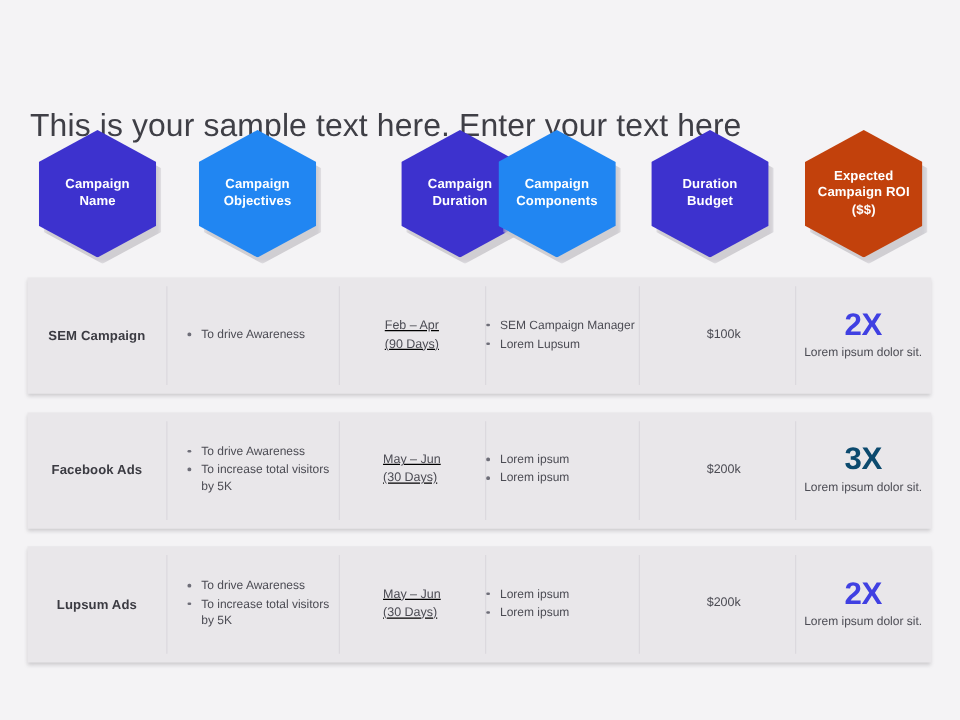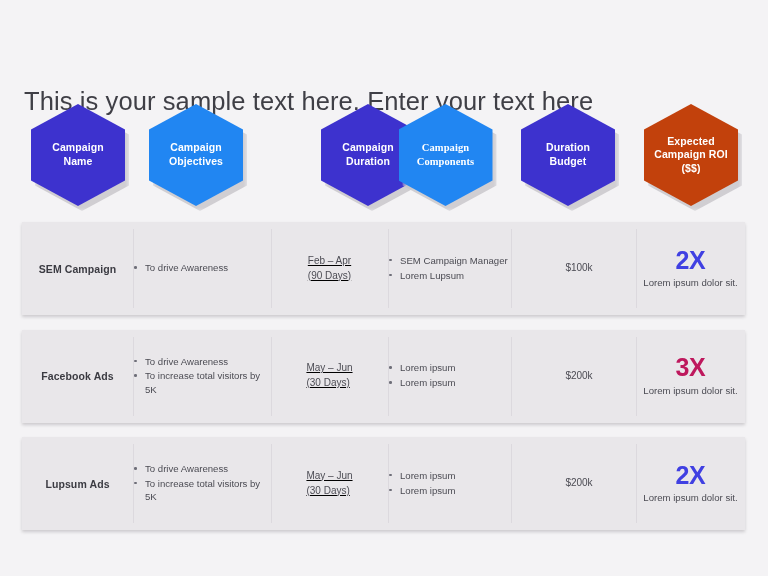--- a/index.html
+++ b/index.html
@@ -109,21 +109,21 @@
     content: "";
     position: absolute;
     left: 0;
     top: 7px;
     bottom: 7px;
     width: 1px;
     background: #dcd9de;
   }
 
   .c-name   { width: 111px; align-items: center; }
-  .c-obj    { width: 138px; }
+  .c-obj    { width: 138px; padding-left: 16px; }
   .c-dur    { width: 117px; align-items: center; text-decoration: underline; }
   .c-comp   { width: 123px; padding-left: 0; }
   .c-budget { width: 125px; align-items: center; padding-left: 11px; }
   .c-roi    { width: 109px; align-items: center; }
 
   .name-text {
     font-size: 10.5px;
     font-weight: bold;
     color: #3b3b42;
     text-align: center;
@@ -182,35 +182,35 @@
 
   <div id="title">This is your sample text here. Enter your text here</div>
 
   <div id="hex-row">
       <div class="hex-wrap" style="left: 31px;">
         <div class="hex-shadow"></div>
         <div class="hex" style="background: rgb(61, 50, 206); align-items: center;">
           <div class="hex-label">Campaign Name</div>
         </div>
       </div>
-      <div class="hex-wrap" style="left: 149px;">
+      <div class="hex-wrap" style="left: 159px;">
         <div class="hex-shadow"></div>
         <div class="hex" style="background: rgb(33, 134, 242);">
           <div class="hex-label">Campaign Objectives</div>
         </div>
       </div>
       <div class="hex-wrap" style="left: 276px; margin-left: 45px;">
         <div class="hex-shadow"></div>
         <div class="hex" style="background: rgb(61, 50, 206);">
           <div class="hex-label">Campaign Duration</div>
         </div>
       </div>
       <div class="hex-wrap" style="left: 398.5px;">
         <div class="hex-shadow"></div>
-        <div class="hex" style="background: rgb(33, 134, 242); font-family: Liberation Serif, serif;">
+        <div class="hex" style="background: rgb(33, 134, 242);">
           <div class="hex-label">Campaign Components</div>
         </div>
       </div>
       <div class="hex-wrap" style="left: 521px;">
         <div class="hex-shadow"></div>
         <div class="hex" style="background: rgb(61, 50, 206);">
           <div class="hex-label">Duration Budget</div>
         </div>
       </div>
       <div class="hex-wrap" style="left: 644px;">
@@ -273,21 +273,21 @@
           <div class="cell c-comp">
             <ul class="bullets">
               <li>Lorem ipsum</li>
               <li>Lorem ipsum</li>
             </ul>
           </div>
           <div class="cell c-budget">
             <div class="budget-text">$200k</div>
           </div>
           <div class="cell c-roi">
-            <div class="roi-value" style="color: #be185d;">3X</div>
+            <div class="roi-value" style="color: #0c4a6e;">3X</div>
             <div class="roi-sub">Lorem ipsum dolor sit.</div>
           </div>
         </div>
       </div>
       <div class="row-band" style="top: 437px;">
         <div class="row-inner">
           <div class="cell c-name">
             <div class="name-text">Lupsum Ads</div>
           </div>
           <div class="cell c-obj">

